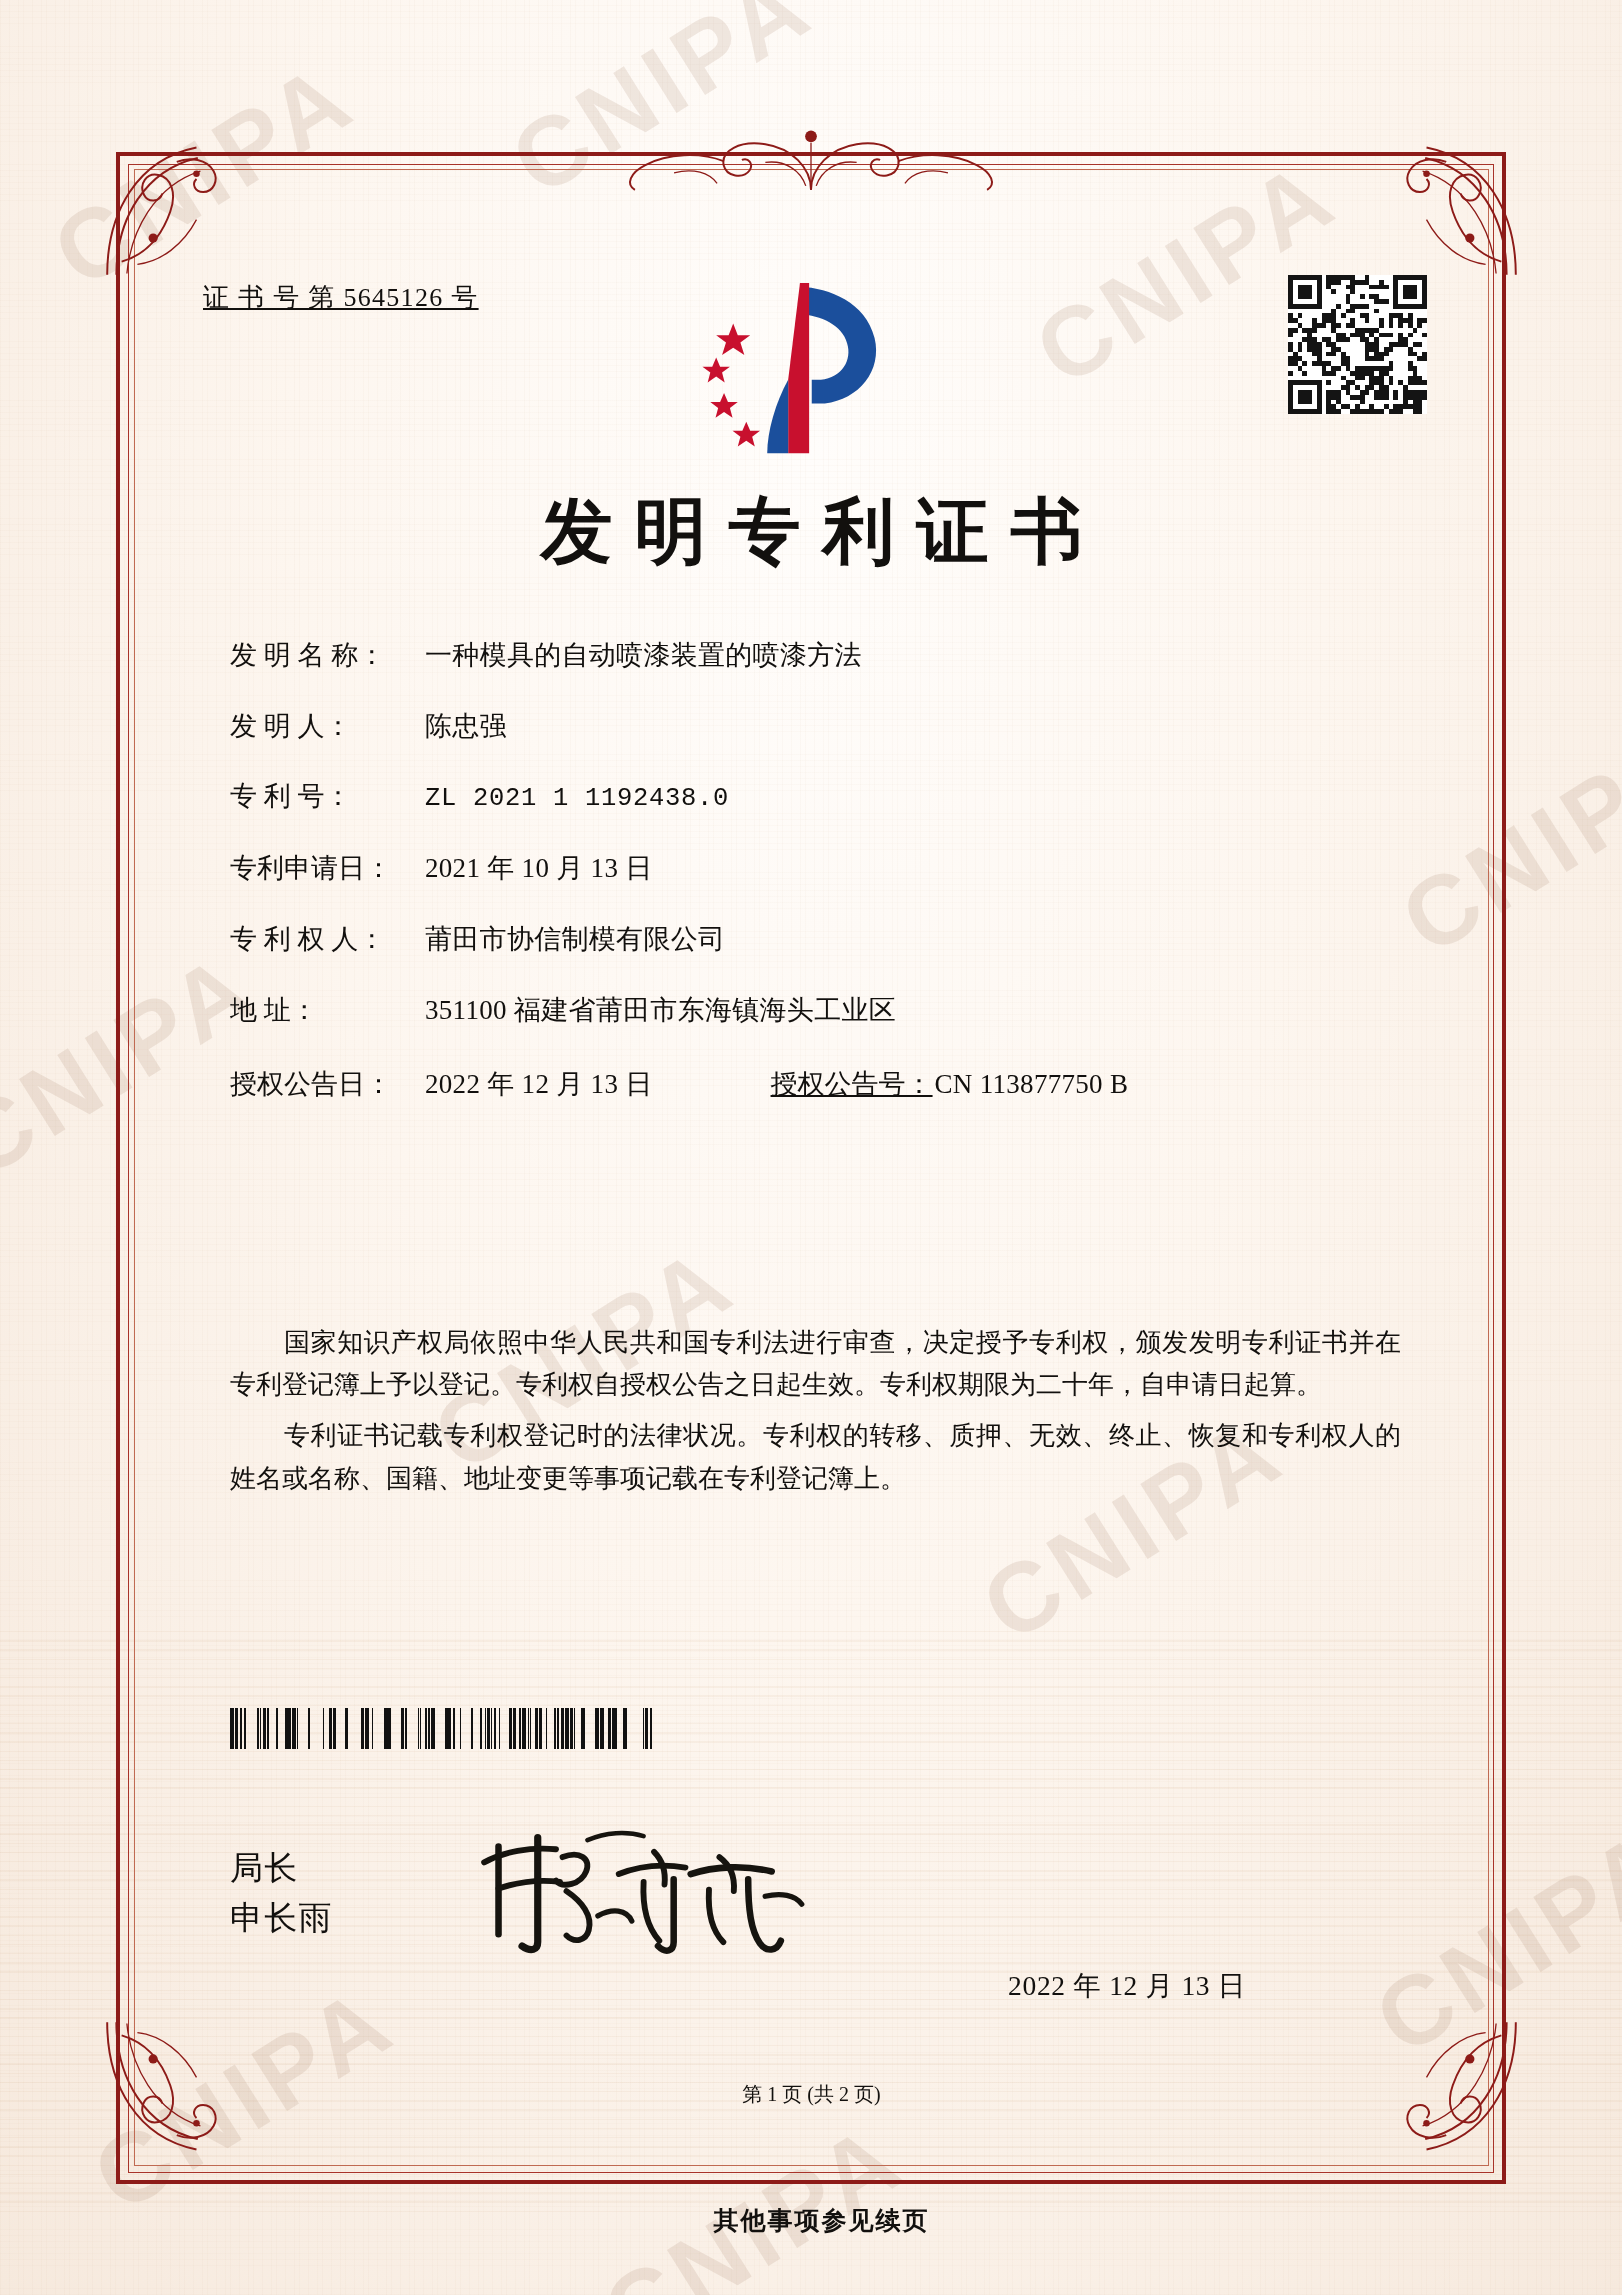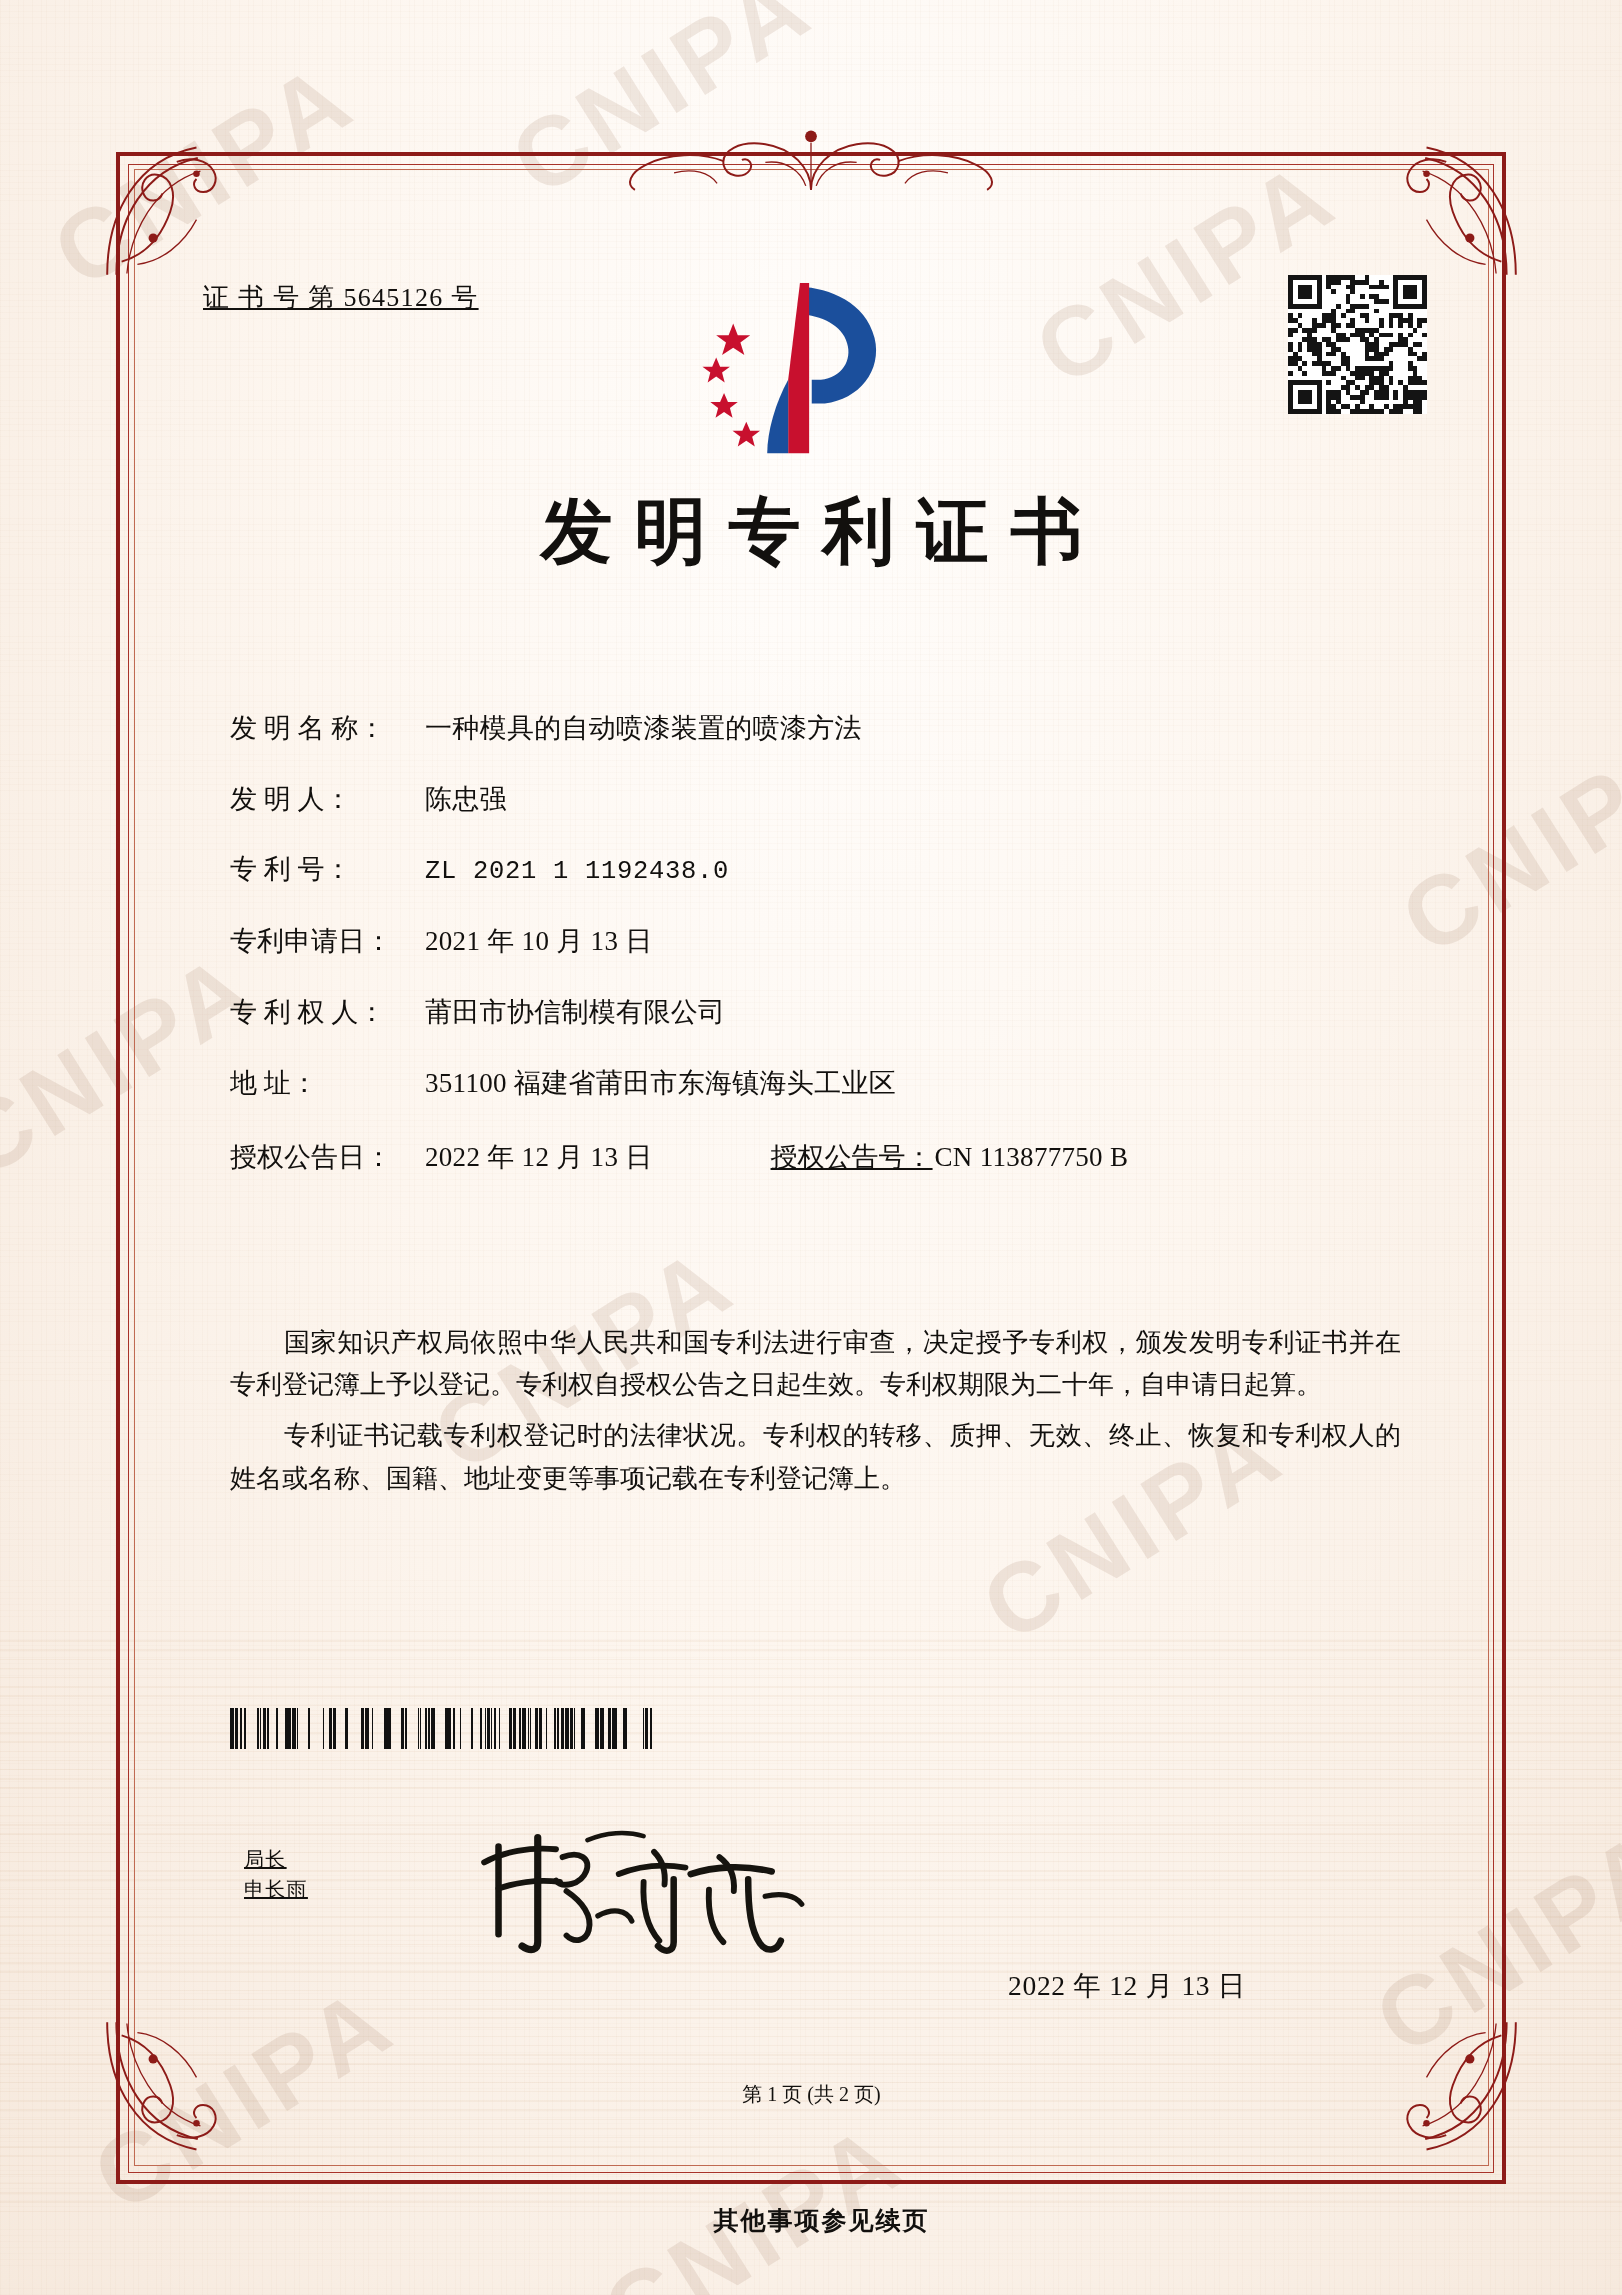--- a/index.html
+++ b/index.html
@@ -140,21 +140,21 @@
     letter-spacing: 22px;
     color: #12100e;
     text-indent: 22px;
     font-family: Liberation Sans, sans-serif;
   }
 
   
   .fields {
     position: absolute;
     left: 230px;
-    top: 714px;
+    top: 641px;
     width: 1178px;
   }
   .frow {
     display: flex;
     align-items: baseline;
     margin-bottom: 41px;
     font-size: 27px;
     color: #12100e;
     line-height: 1.1;
   }
@@ -205,27 +205,26 @@
     position: absolute;
     left: 230px;
     top: 1708px;
     width: 432px;
     height: 41px;
   }
 
   
   .sig-label {
     position: absolute;
-    left: 244px;
+    left: 230px;
     top: 1844px;
-    font-size: 20px;
+    font-size: 33px;
     line-height: 1.5;
     color: #12100e;
     letter-spacing: 1.3px;
-    text-decoration: underline;
   }
   .signature {
     position: absolute;
     left: 458px;
     top: 1811px;
     width: 366px;
     height: 151px;
   }
   .sig-date {
     position: absolute;

